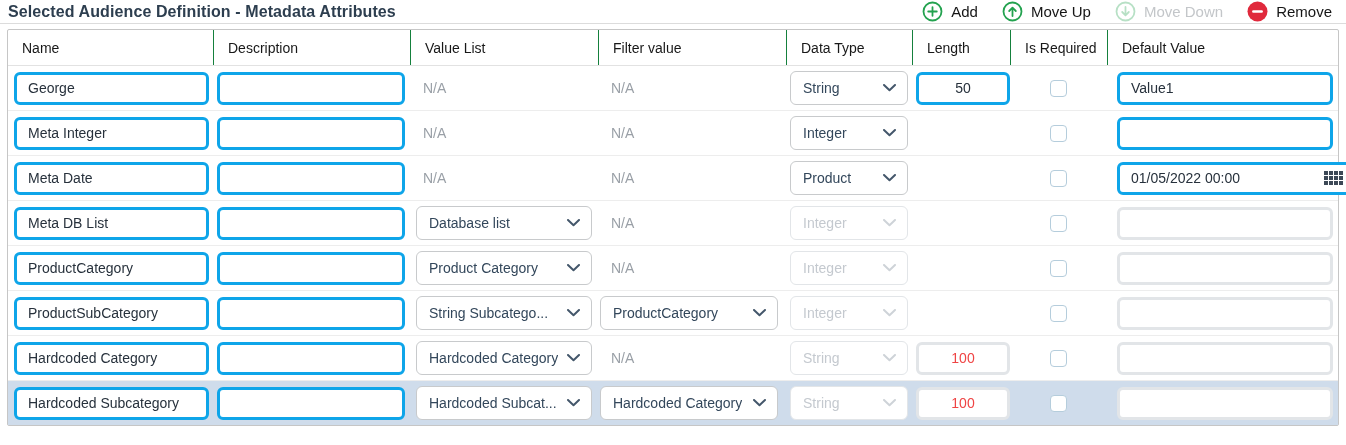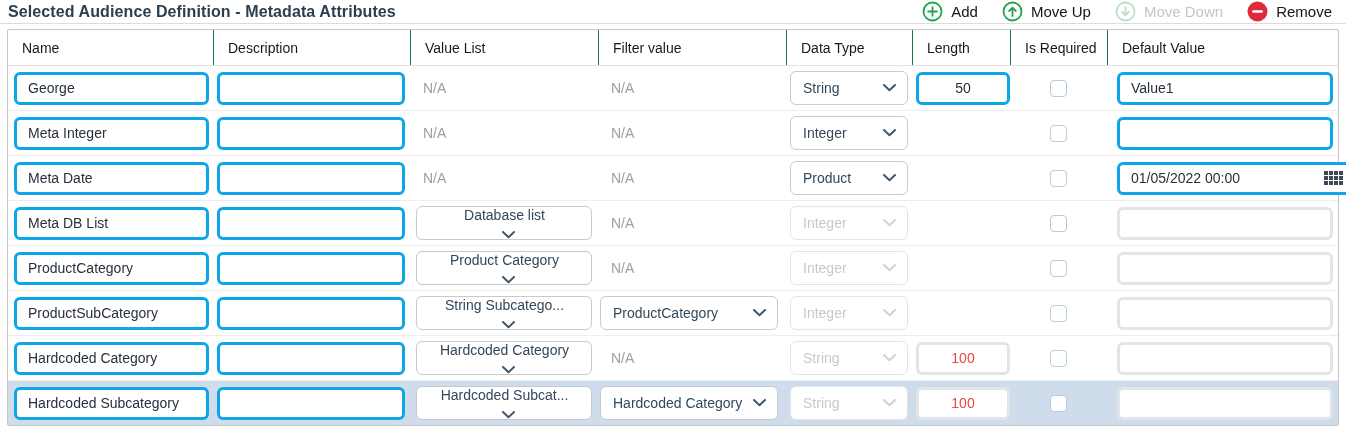--- a/index.html
+++ b/index.html
@@ -51,21 +51,21 @@
   .sel {
     height:34px; border:1px solid #c8cacc; border-radius:6px; background:#fff;
     display:flex; align-items:center; justify-content:space-between;
     padding:0 11px 0 12px; font-size:14px; color:#33475b; cursor:pointer;
     white-space:nowrap; overflow:hidden;
   }
   .sel .lbl{ overflow:hidden; text-overflow:ellipsis; }
   .sel .chev{ color:#44576b; display:flex; margin-left:8px; flex:none; }
   .sel.dim { border-color:#e2e5e8; color:#c4c9cf; cursor:default; }
   .sel.dim .chev{ color:#ced3d8; }
-  .c2 .sel{ width:176px; margin-left:6px;flex-direction:column; }
+  .c2 .sel{ width:176px; margin-left:6px; }
   .c3 .sel{ width:178px; margin-left:2px; }
   .c4 .sel{ width:118px; margin-left:4px; }
 
   .na { font-size:14px; color:#9aa0a7; padding-left:13px; }
 
   .cbx {
     appearance:none; -webkit-appearance:none; width:17px; height:17px; margin:0;
     border:1px solid #b5cddc; border-radius:4px; background:#fff; cursor:pointer;
   }
 

